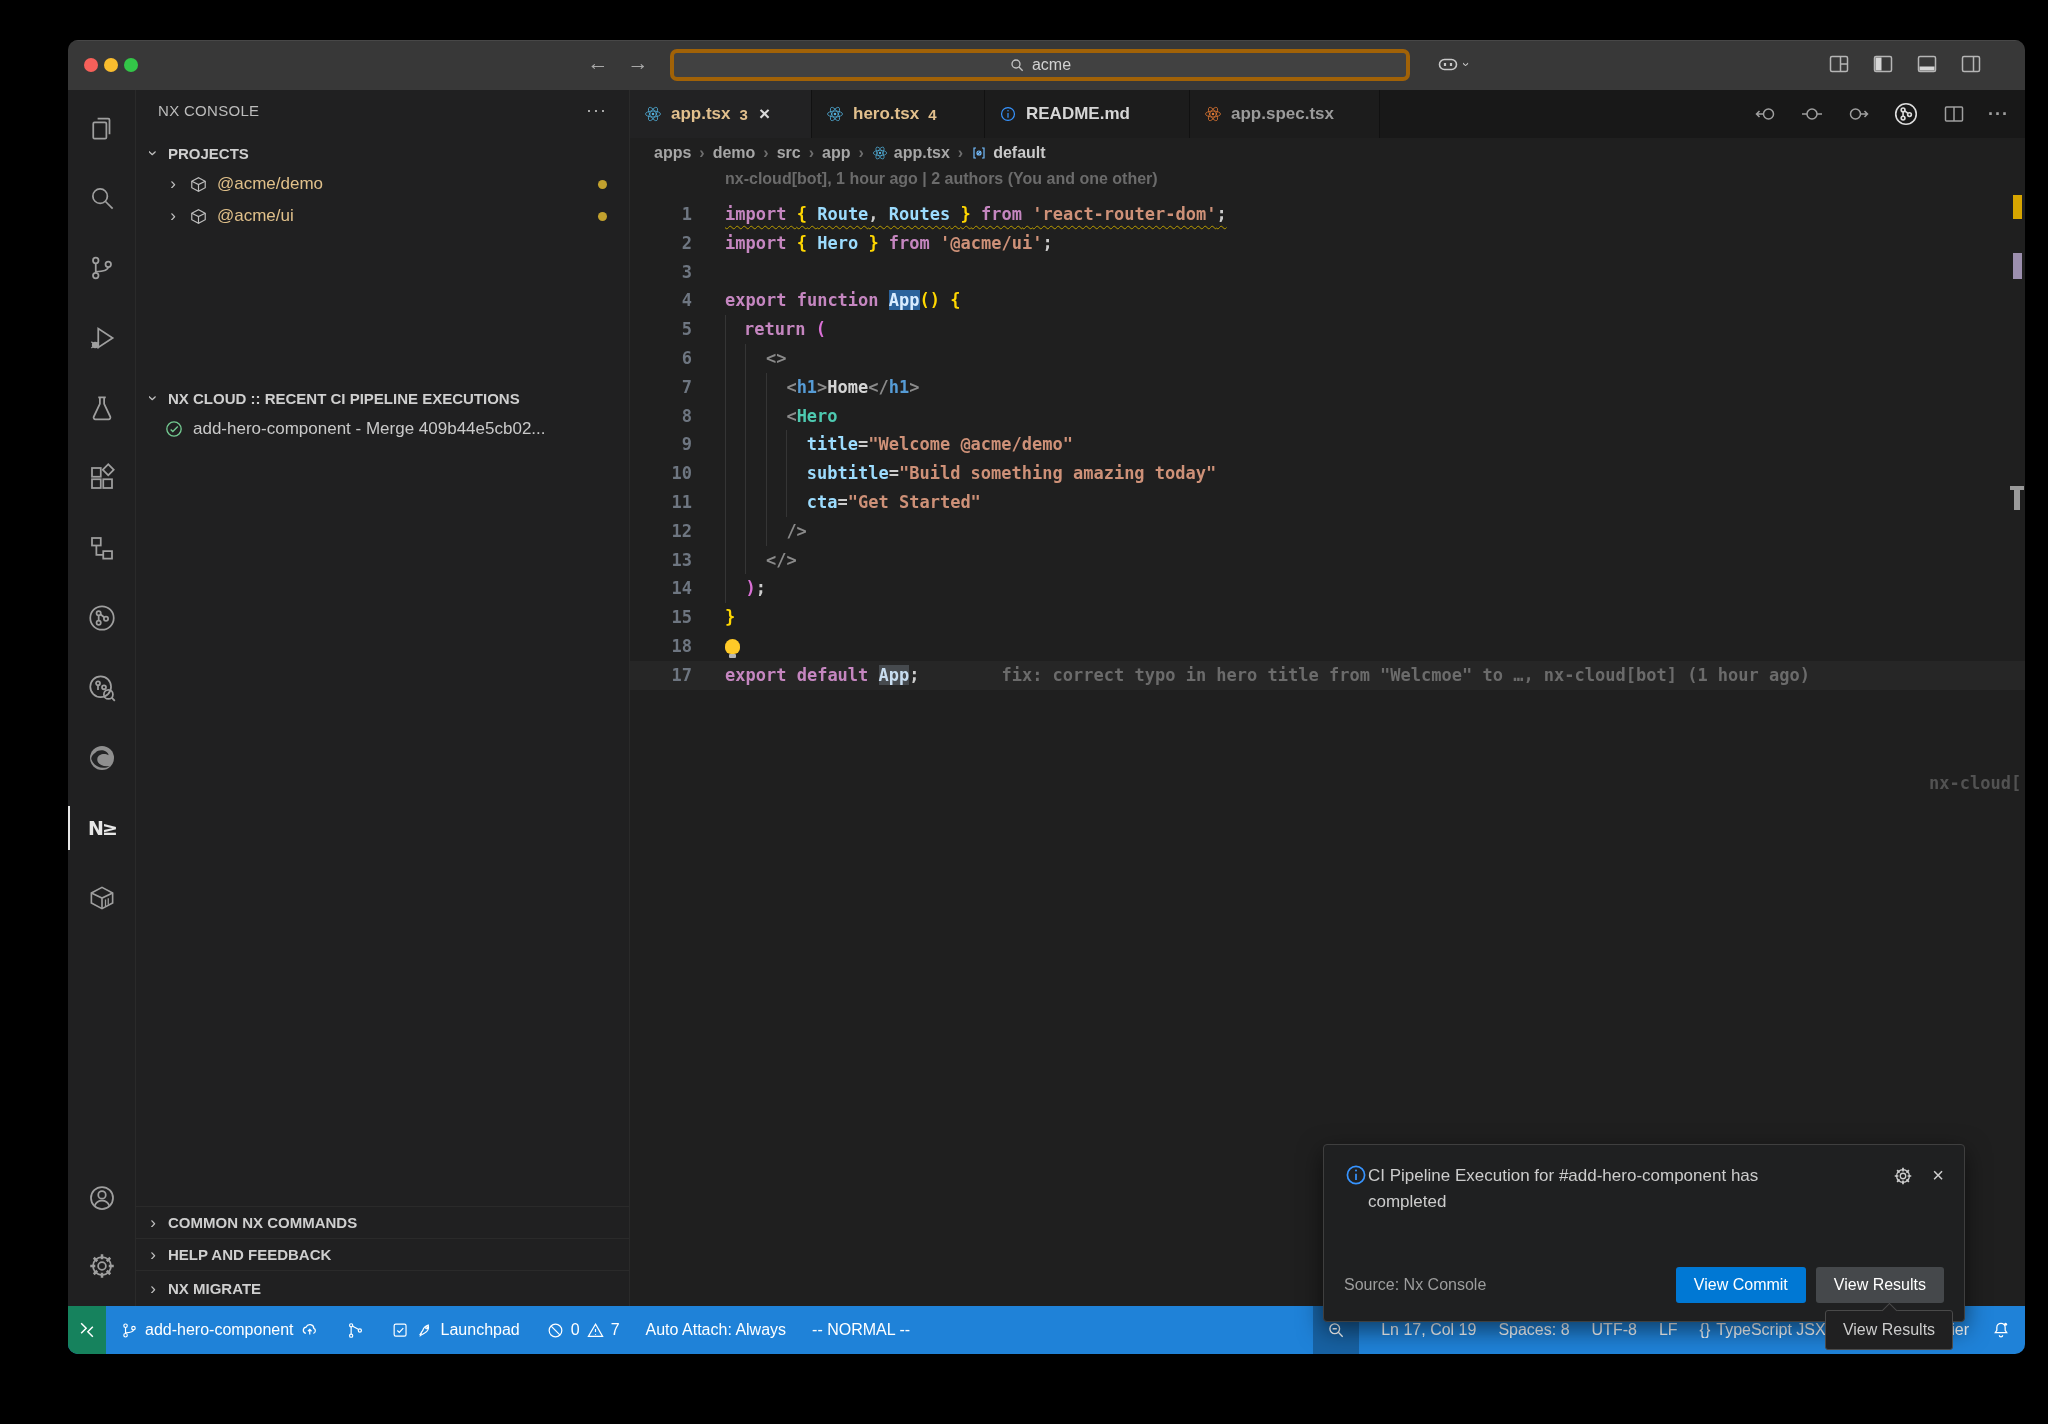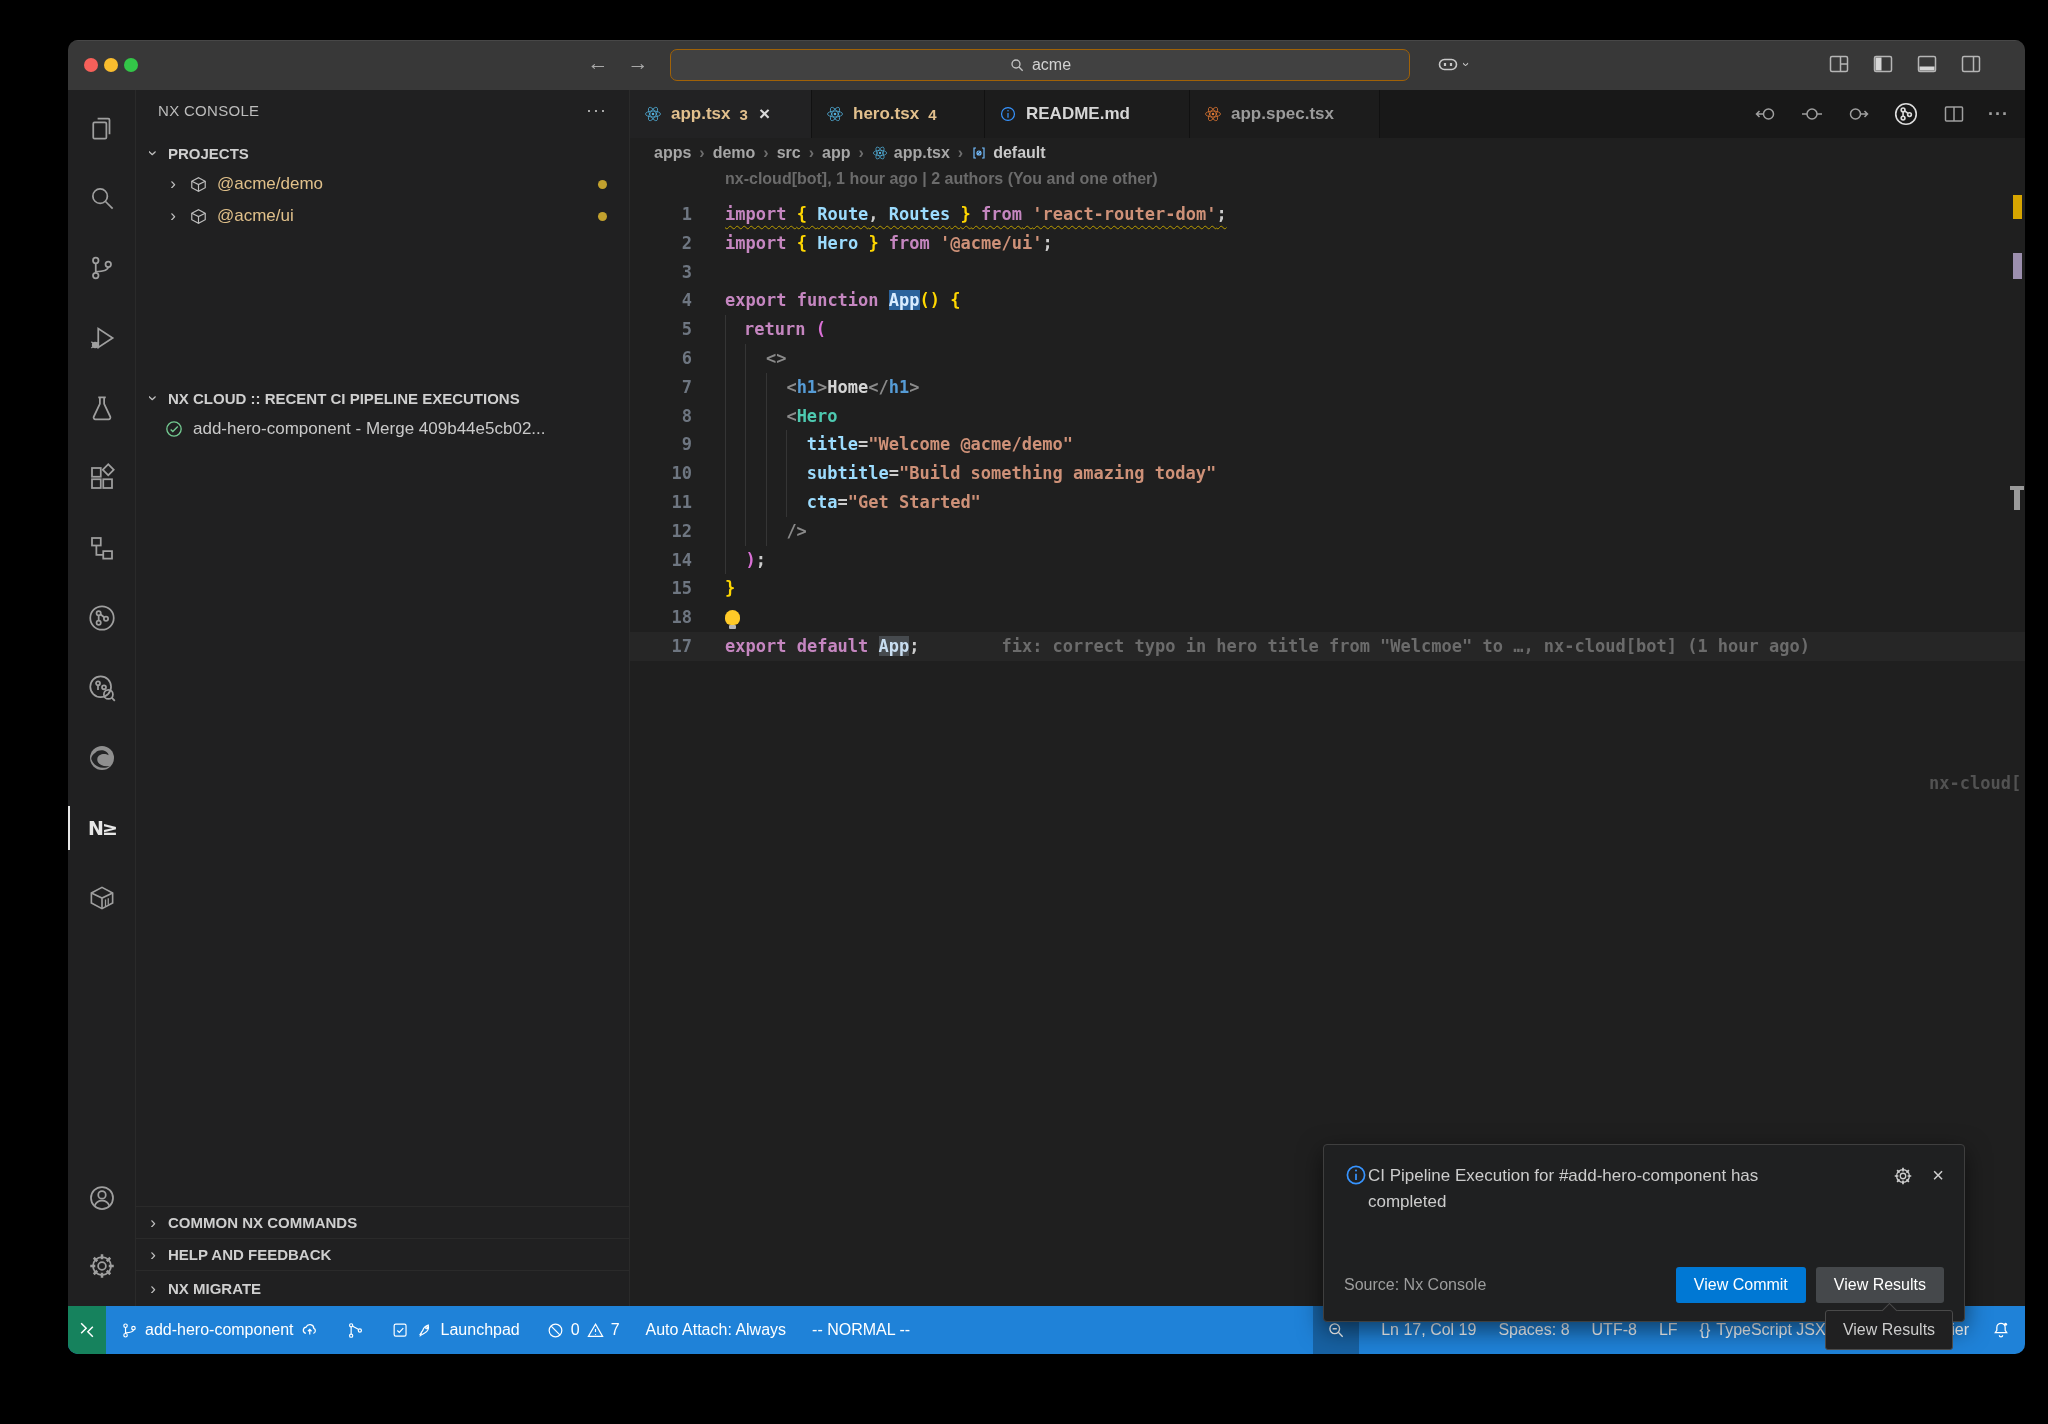--- a/index.html
+++ b/index.html
@@ -4,21 +4,21 @@
 <style>
   * { margin:0; padding:0; box-sizing:border-box; }
   html,body { width:2048px; height:1424px; background:#000; font-family:"Liberation Sans", sans-serif; overflow:hidden; }
   #window { position:absolute; left:68px; top:40px; width:1957px; height:1314px; background:#1f1f1f; border-radius:10px; overflow:hidden; box-shadow:0 20px 60px rgba(0,0,0,.7); }
 
   
   #titlebar { position:absolute; left:0; top:0; right:0; height:50px; background:#383838; box-shadow:inset 0 1px 0 rgba(255,255,255,.08); }
   .tl { position:absolute; top:18px; width:14px; height:14px; border-radius:50%; }
   .tl.red { left:16px; background:#f7605a; } .tl.yel { left:36px; background:#f9bd2e; } .tl.grn { left:56px; background:#33c648; }
   .nav-arrow { position:absolute; top:11px; font-size:21px; color:#a8a8a8; width:28px; text-align:center; cursor:default; }
-  #cmd-center { position:absolute; left:602px; top:9px; width:740px; height:32px; background:#414141; border:1px solid #a16207; border-radius:7px; display:flex; align-items:center; justify-content:center; gap:7px; color:#d2d2d2; font-size:16px; }
+  #cmd-center { position:absolute; left:602px; top:9px; width:740px; height:32px; background:#414141; border:4px solid #a16207; border-radius:7px; display:flex; align-items:center; justify-content:center; gap:7px; color:#d2d2d2; font-size:16px; }
   #copilot-btn { position:absolute; left:1368px; top:12px; display:flex; align-items:center; gap:4px; color:#c8c8c8; }
   .titlebar-right { position:absolute; right:40px; top:10px; display:flex; gap:16px; align-items:center; }
   .tb-icon { width:28px; height:28px; display:flex; align-items:center; justify-content:center; }
 
   
   #main { position:absolute; left:0; top:50px; right:0; height:1216px; display:flex; }
   #activitybar { width:68px; background:#202021; border-right:1px solid #2a2a2a; position:relative; }
   .act-item { position:absolute; left:0; width:68px; height:60px; display:flex; align-items:center; justify-content:center; }
   .act-item.active::before { content:""; position:absolute; left:0; top:8px; bottom:8px; width:2px; background:#e7e7e7; }
   #nx-logo { font-weight:bold; font-size:19px; color:#e7e7e7; letter-spacing:-2px; font-family:"DejaVu Sans", sans-serif; }
@@ -487,20 +487,24 @@
             </div>
             <div class="code-line">
               <span class="ln">11</span>
               <span class="lc" style="padding-left: 81.84px;"><span class="ig" style="left: 0px;"></span><span class="ig" style="left: 20.46px;"></span><span class="ig" style="left: 40.92px;"></span><span class="ig" style="left: 61.38px;"></span><span class="t-vr">cta</span><span class="t-fg">=</span><span class="t-st">"Get Started"</span></span>
             </div>
             <div class="code-line">
               <span class="ln">12</span>
               <span class="lc" style="padding-left: 61.38px;"><span class="ig" style="left: 0px;"></span><span class="ig" style="left: 20.46px;"></span><span class="ig" style="left: 40.92px;"></span><span class="t-pu">/&gt;</span></span>
             </div>
             <div class="code-line">
+              <span class="ln">13</span>
+              <span class="lc" style="padding-left: 40.92px;"><span class="ig" style="left: 0px;"></span><span class="ig" style="left: 20.46px;"></span><span class="t-pu">&lt;/&gt;</span></span>
+            </div>
+            <div class="code-line">
               <span class="ln">14</span>
               <span class="lc" style="padding-left: 20.46px;"><span class="ig" style="left: 0px;"></span><span class="t-b2">)</span><span class="t-fg">;</span></span>
             </div>
             <div class="code-line">
               <span class="ln">15</span>
               <span class="lc" style="padding-left: 0px;"><span class="t-b1">}</span></span>
             </div>
             <div class="code-line">
               <span class="ln">18</span>
               <span class="lc" style="padding-left: 0px;"><span class="bulb"></span></span>

